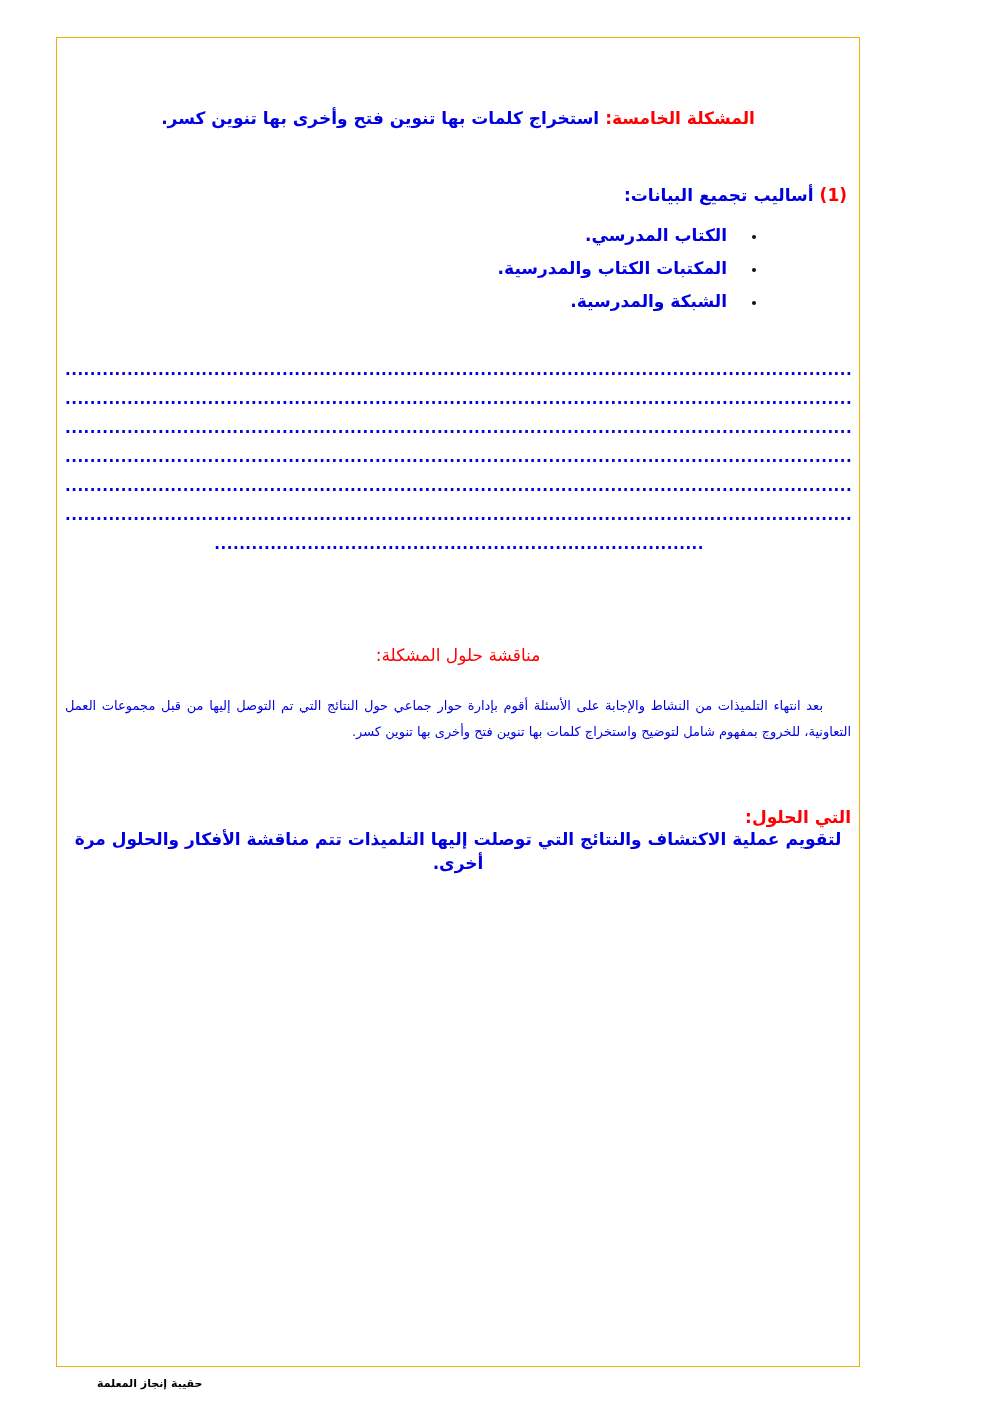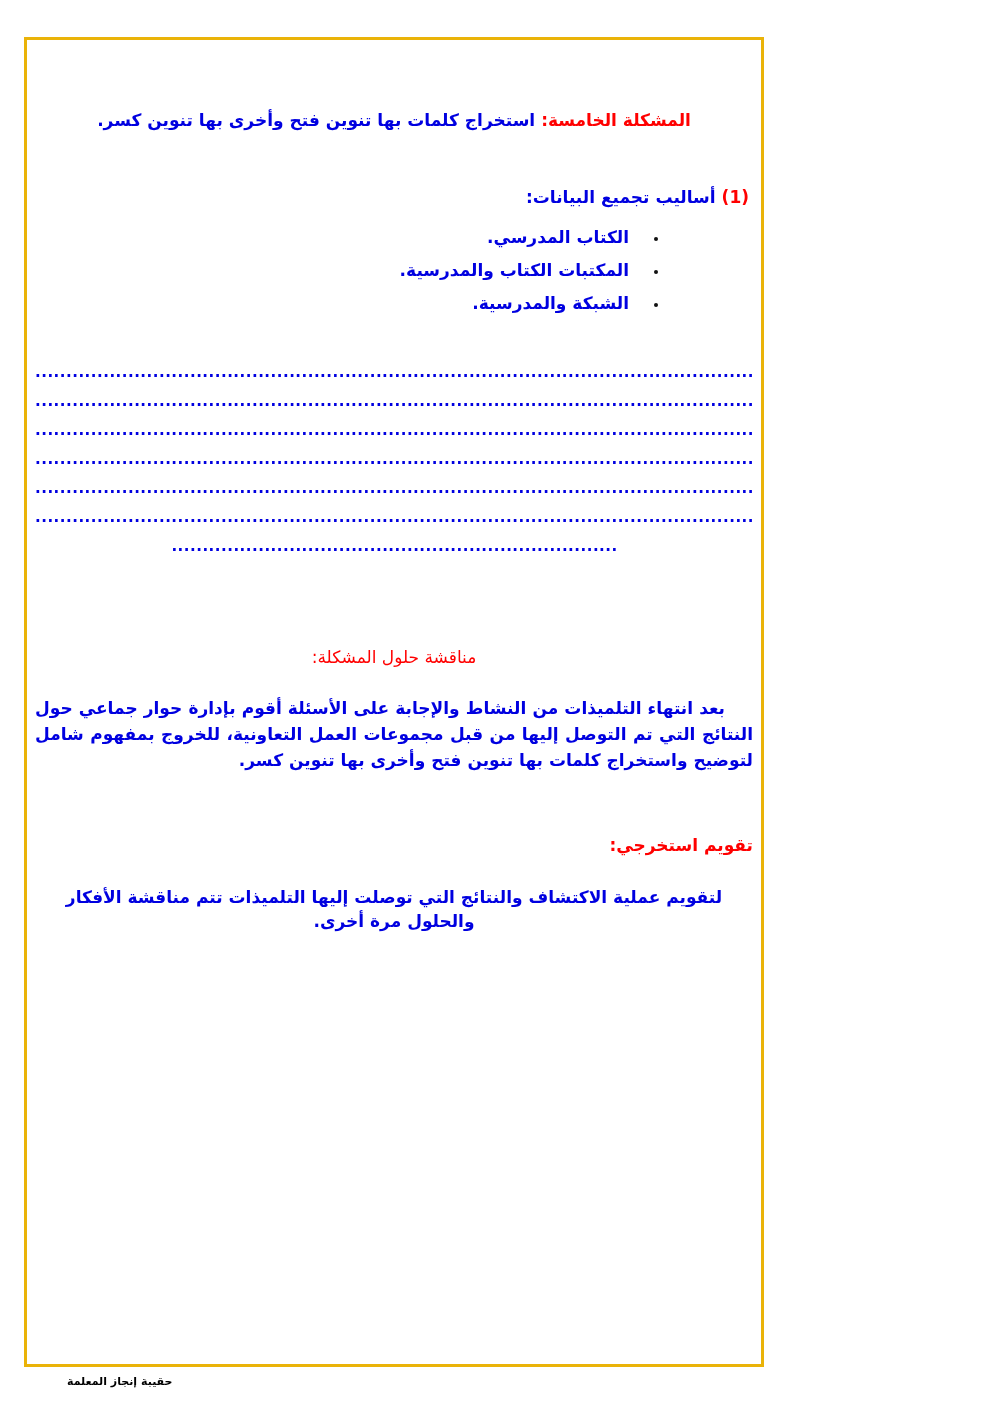--- a/index.html
+++ b/index.html
@@ -10,24 +10,24 @@
   }
   body {
     position: relative;
     height: 1403px;
     overflow: hidden;
     direction: rtl;
   }
   .frame {
     position: absolute;
     top: 37px;
-    left: 24px;
-    width: 740px;
+    left: 56px;
+    width: 804px;
     height: 1330px;
-    border: 3px solid #eab308;
+    border: 1px solid #eab308;
     background: #ffffff;
   }
   .content {
     position: relative;
     width: 100%;
     height: 100%;
     padding: 0 8px;
   }
   .red { color: #ff0000; }
   .blue { color: #0000e0; }
@@ -93,37 +93,36 @@
 
   .discussion-heading {
     margin-top: 86px;
     text-align: center;
     font-size: 17px;
     font-weight: normal;
     color: #ff0000;
   }
   .discussion-paragraph {
     margin-top: 28px;
-    font-size: 17px;
-    font-weight: bold;
+    font-size: 13px;
+    font-weight: normal;
     color: #0000e0;
     text-align: justify;
     line-height: 26px;
     text-indent: 28px;
   }
 
   .evaluation-heading {
     margin-top: 62px;
     text-align: right;
     font-size: 17px;
     font-weight: bold;
     color: #ff0000;
   }
   .evaluation-paragraph {
-    margin-top: 30px;
     text-align: center;
     font-size: 17px;
     font-weight: bold;
     color: #0000e0;
     line-height: 24px;
   }
 
   .footer-label {
     position: absolute;
     bottom: 44px;
@@ -161,20 +160,20 @@
       <div class="dotted-line">.........................................................................................................................................................................................................................................................</div>
       <div class="dotted-line">.........................................................................................................................................................................................................................................................</div>
       <div class="dotted-line">.........................................................................................................................................................................................................................................................</div>
       <div class="dotted-line short">.........................................................................................................................................................................................................................................................</div>
     </div>
 
     <div class="discussion-heading">مناقشة حلول المشكلة:</div>
 
     <div class="discussion-paragraph">بعد انتهاء التلميذات من النشاط والإجابة على الأسئلة أقوم بإدارة حوار جماعي حول النتائج التي تم التوصل إليها من قبل مجموعات العمل التعاونية، للخروج بمفهوم شامل لتوضيح واستخراج كلمات بها تنوين فتح وأخرى بها تنوين كسر.</div>
 
-    <div class="evaluation-heading">تقويم استخرجي:</div>
+    <div class="evaluation-heading">التي الحلول:</div>
 
     <div class="evaluation-paragraph">لتقويم عملية الاكتشاف والنتائج التي توصلت إليها التلميذات تتم مناقشة الأفكار والحلول مرة أخرى.</div>
 
     <div class="footer-label">حقيبة إنجاز المعلمة</div>
 
   </div>
 </div>
 
 </body></html>

